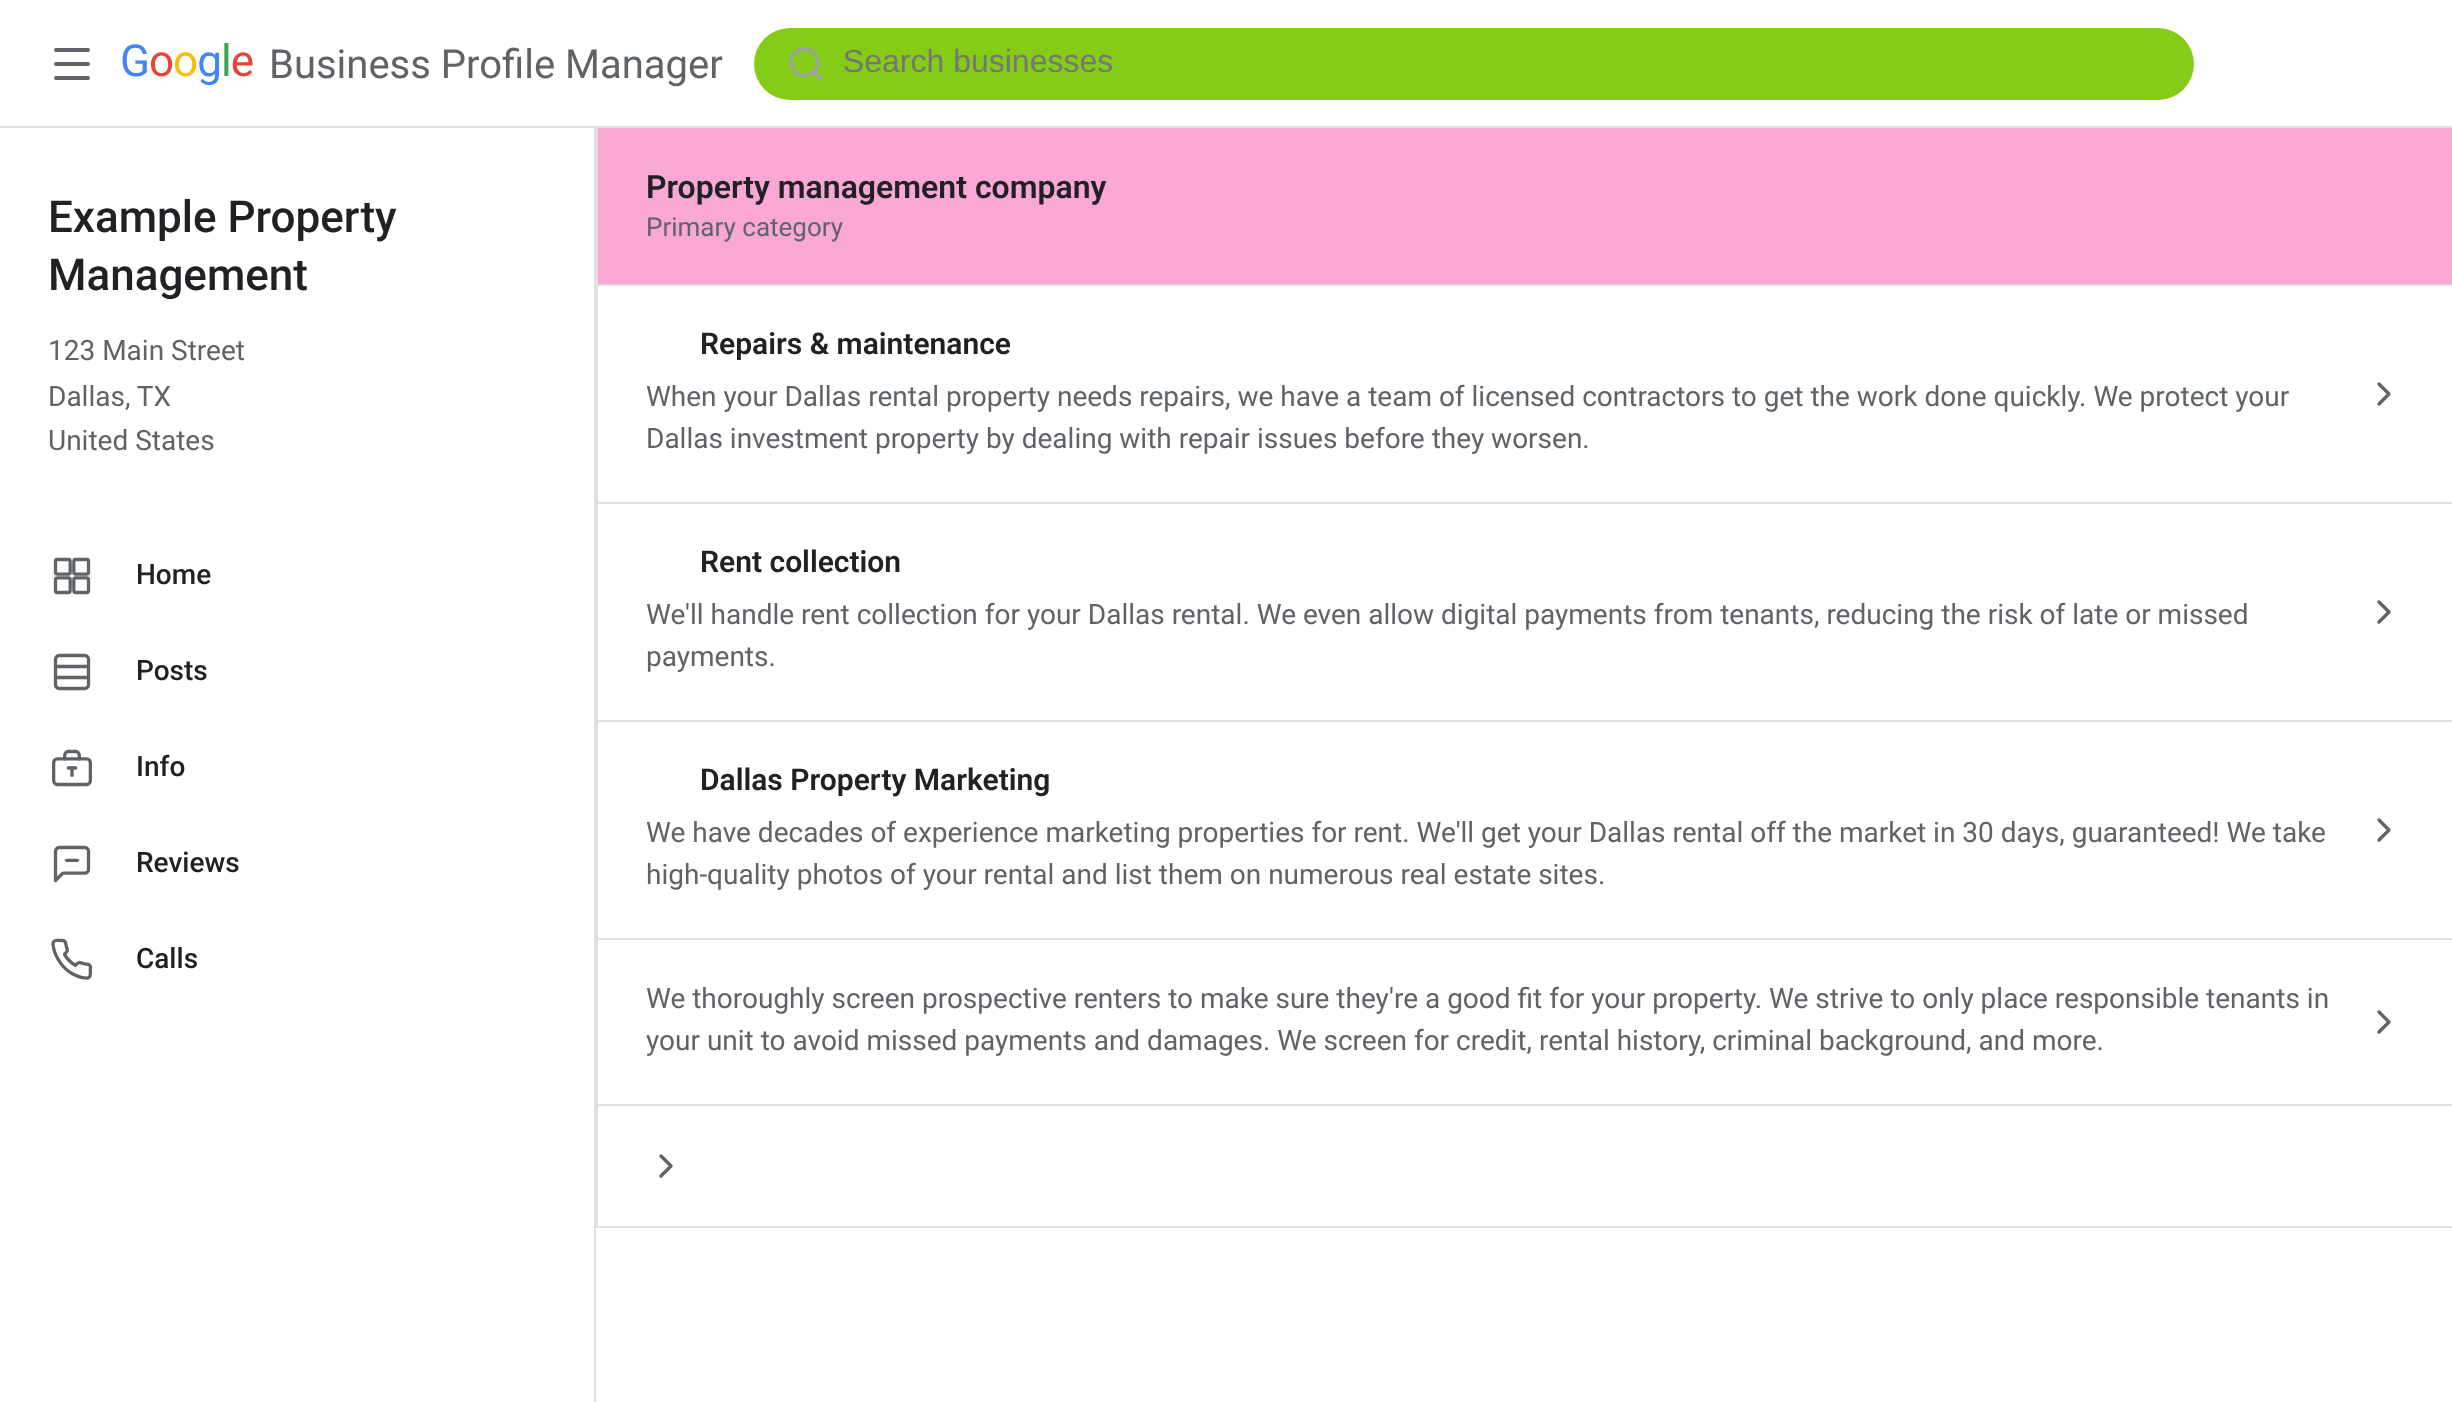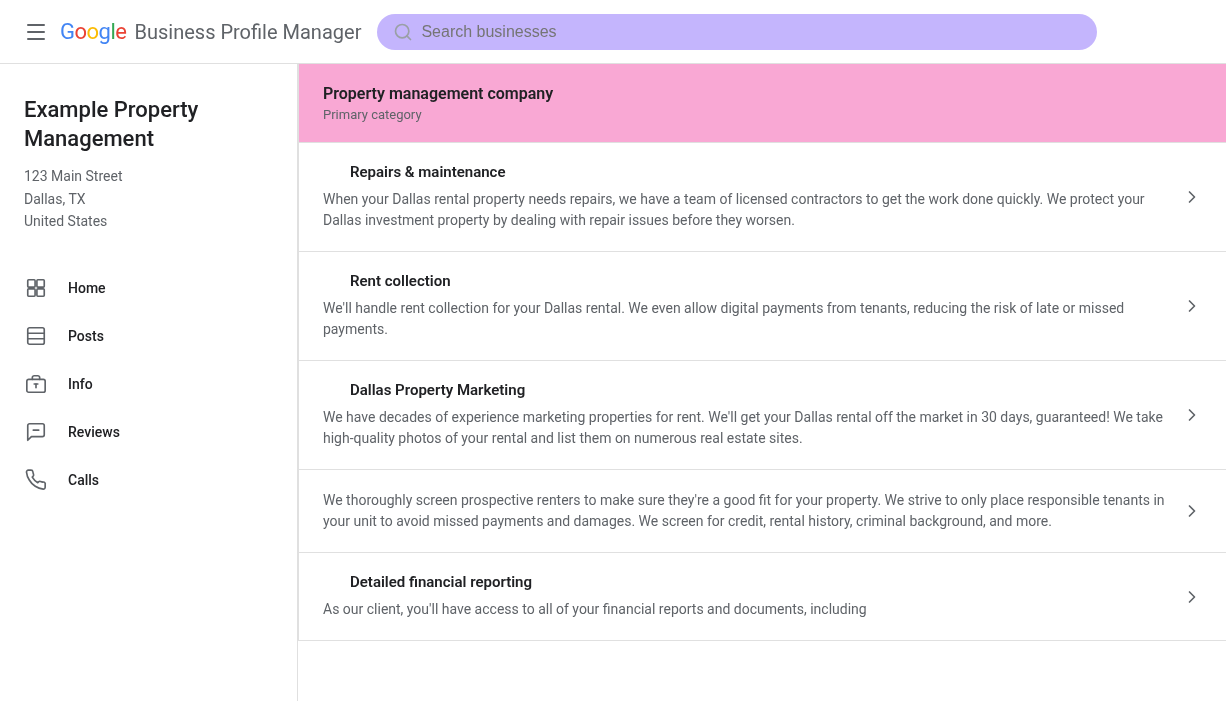--- a/index.html
+++ b/index.html
@@ -53,21 +53,21 @@
       font-size: 20px;
       color: #5f6368;
       font-weight: 400;
       margin-right: 16px;
     }
     .search-bar {
       flex: 1;
       max-width: 720px;
       display: flex;
       align-items: center;
-      background: #c4b5fd;
+      background: #84cc16;
       border-radius: 24px;
       padding: 8px 16px;
       gap: 8px;
     }
     .search-icon-svg {
       color: #9aa0a6;
       font-size: 18px;
     }
     .search-input {
       border: none;
@@ -338,24 +338,20 @@
     <div class="service-content">
       <div class="service-description">We thoroughly screen prospective renters to make sure they're a good fit for your property. We strive to only place responsible tenants in your unit to avoid missed payments and damages. We screen for credit, rental history, criminal background, and more.</div>
     </div>
     <span class="chevron-icon">
       <svg width="20" height="20" viewBox="0 0 24 24" fill="none" stroke="#5f6368" stroke-width="2" stroke-linecap="round" stroke-linejoin="round">
         <polyline points="9 18 15 12 9 6"></polyline>
       </svg>
     </span>
   </div>
           <div class="service-item">
-    <div class="service-content">
-      <div class="service-title">Detailed financial reporting</div>
-      <div class="service-description">As our client, you'll have access to all of your financial reports and documents, including</div>
-    </div>
     <span class="chevron-icon">
       <svg width="20" height="20" viewBox="0 0 24 24" fill="none" stroke="#5f6368" stroke-width="2" stroke-linecap="round" stroke-linejoin="round">
         <polyline points="9 18 15 12 9 6"></polyline>
       </svg>
     </span>
   </div>
         </div>
 
     </div>
   </main>

